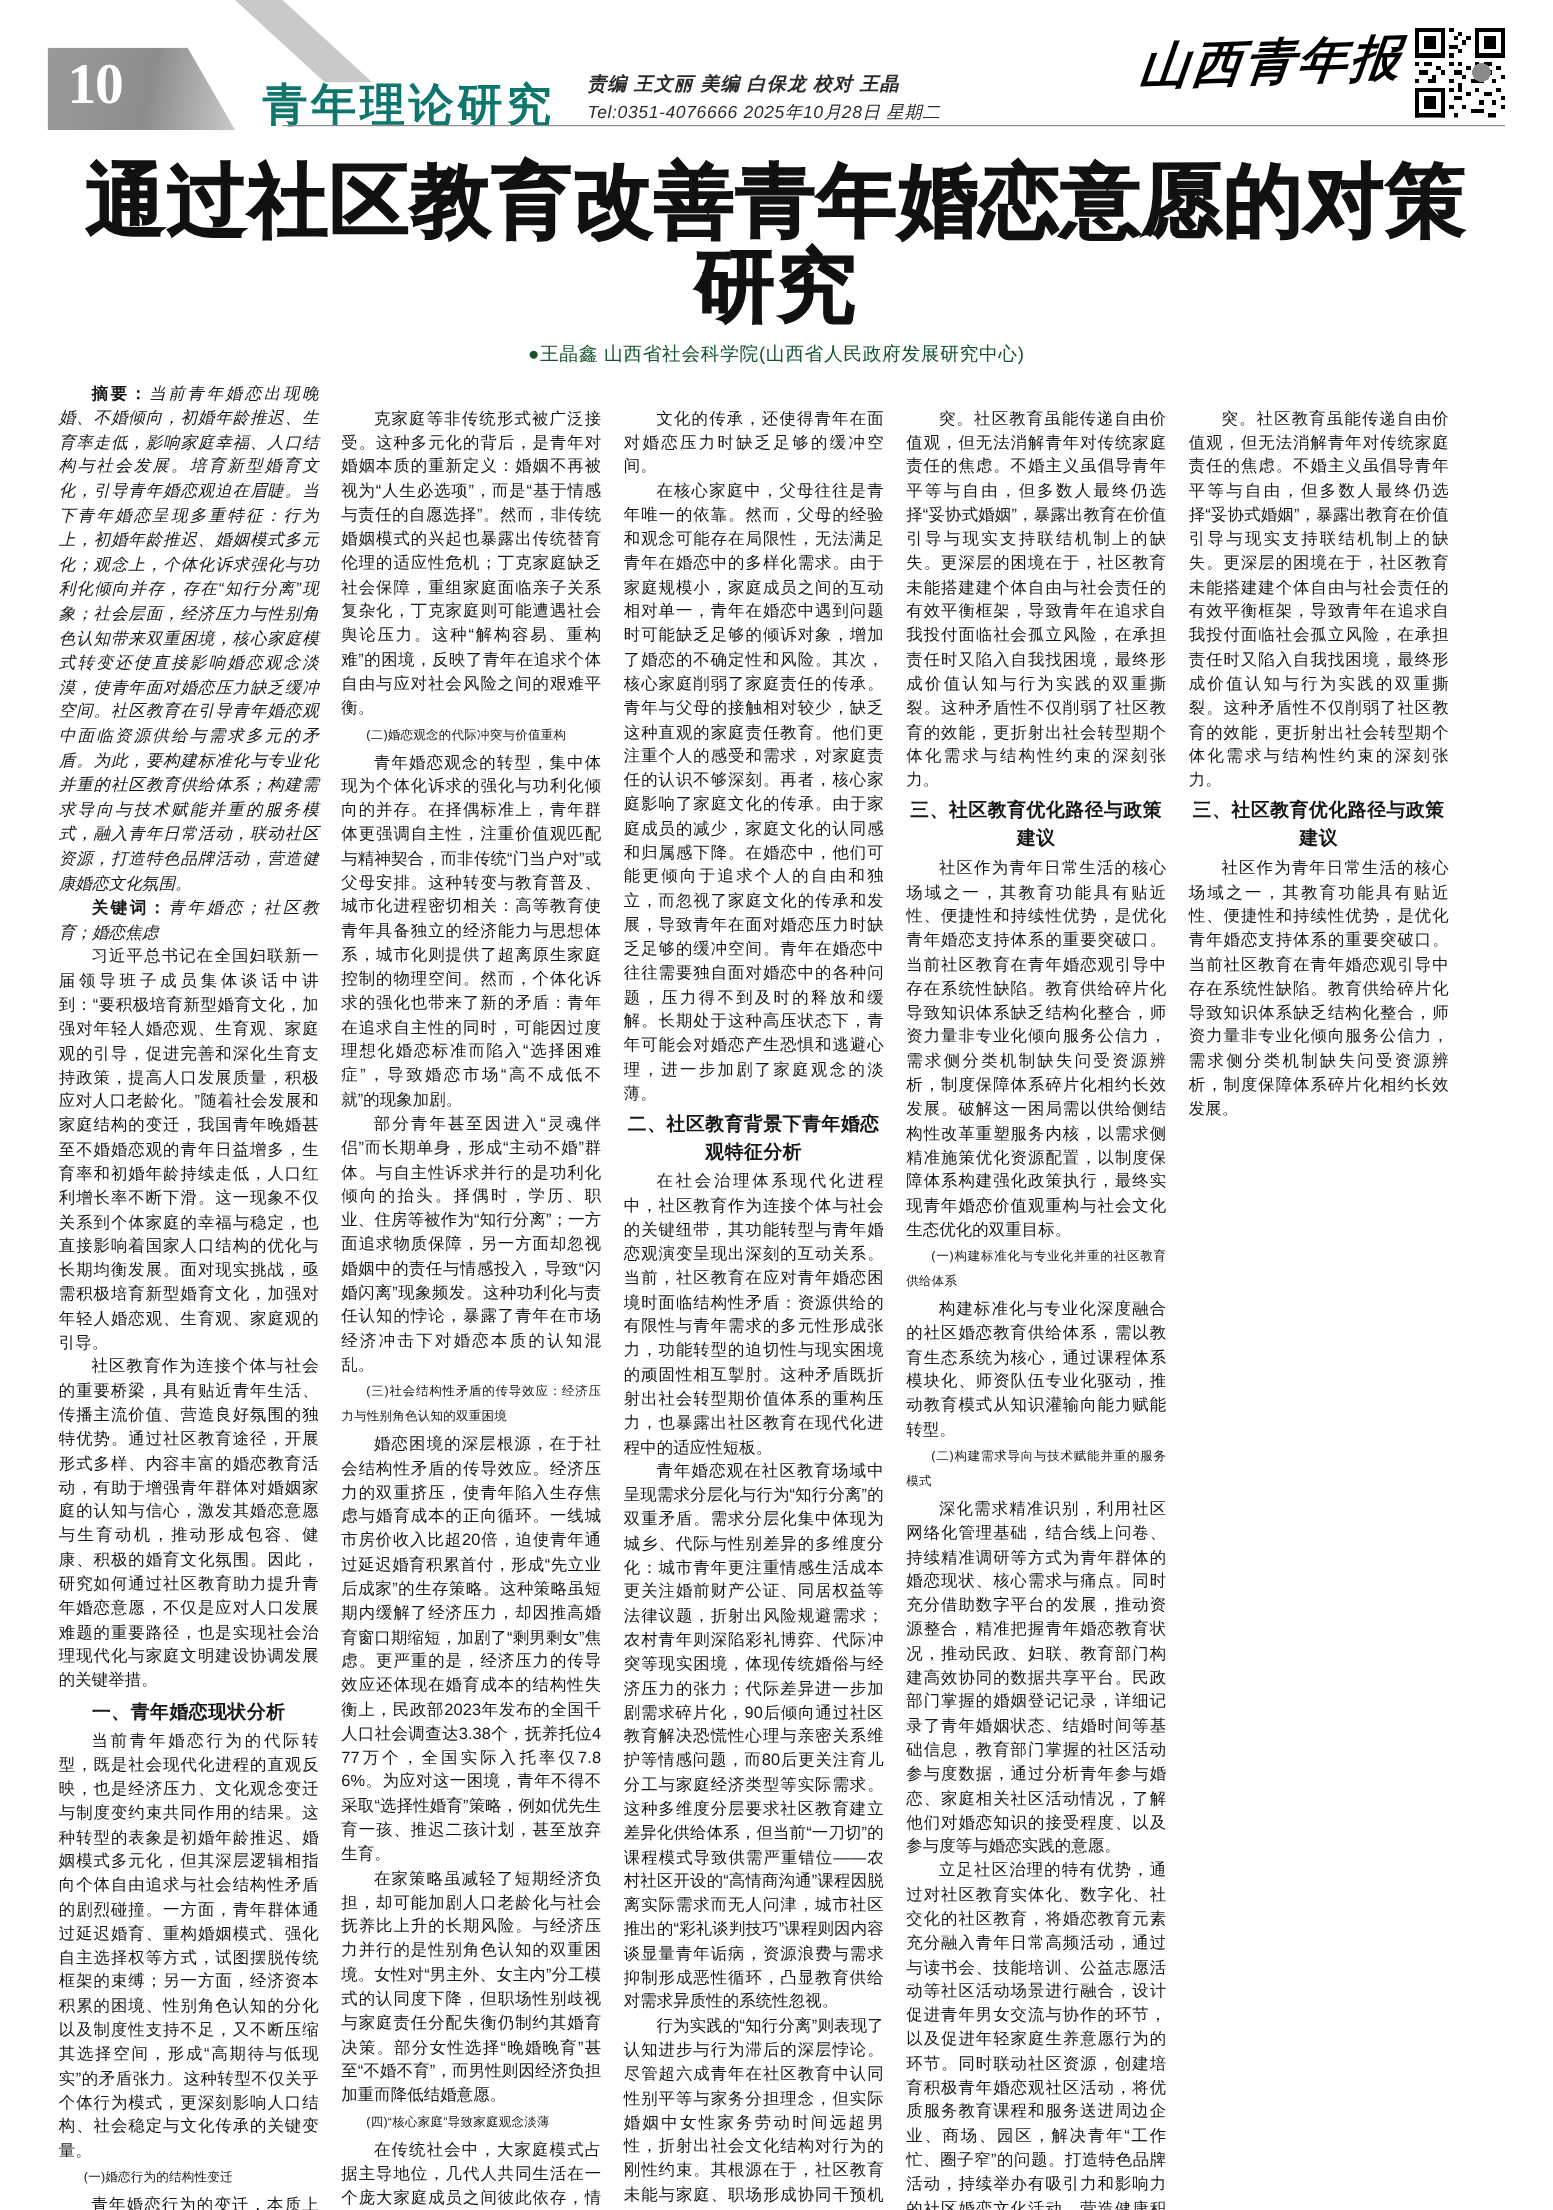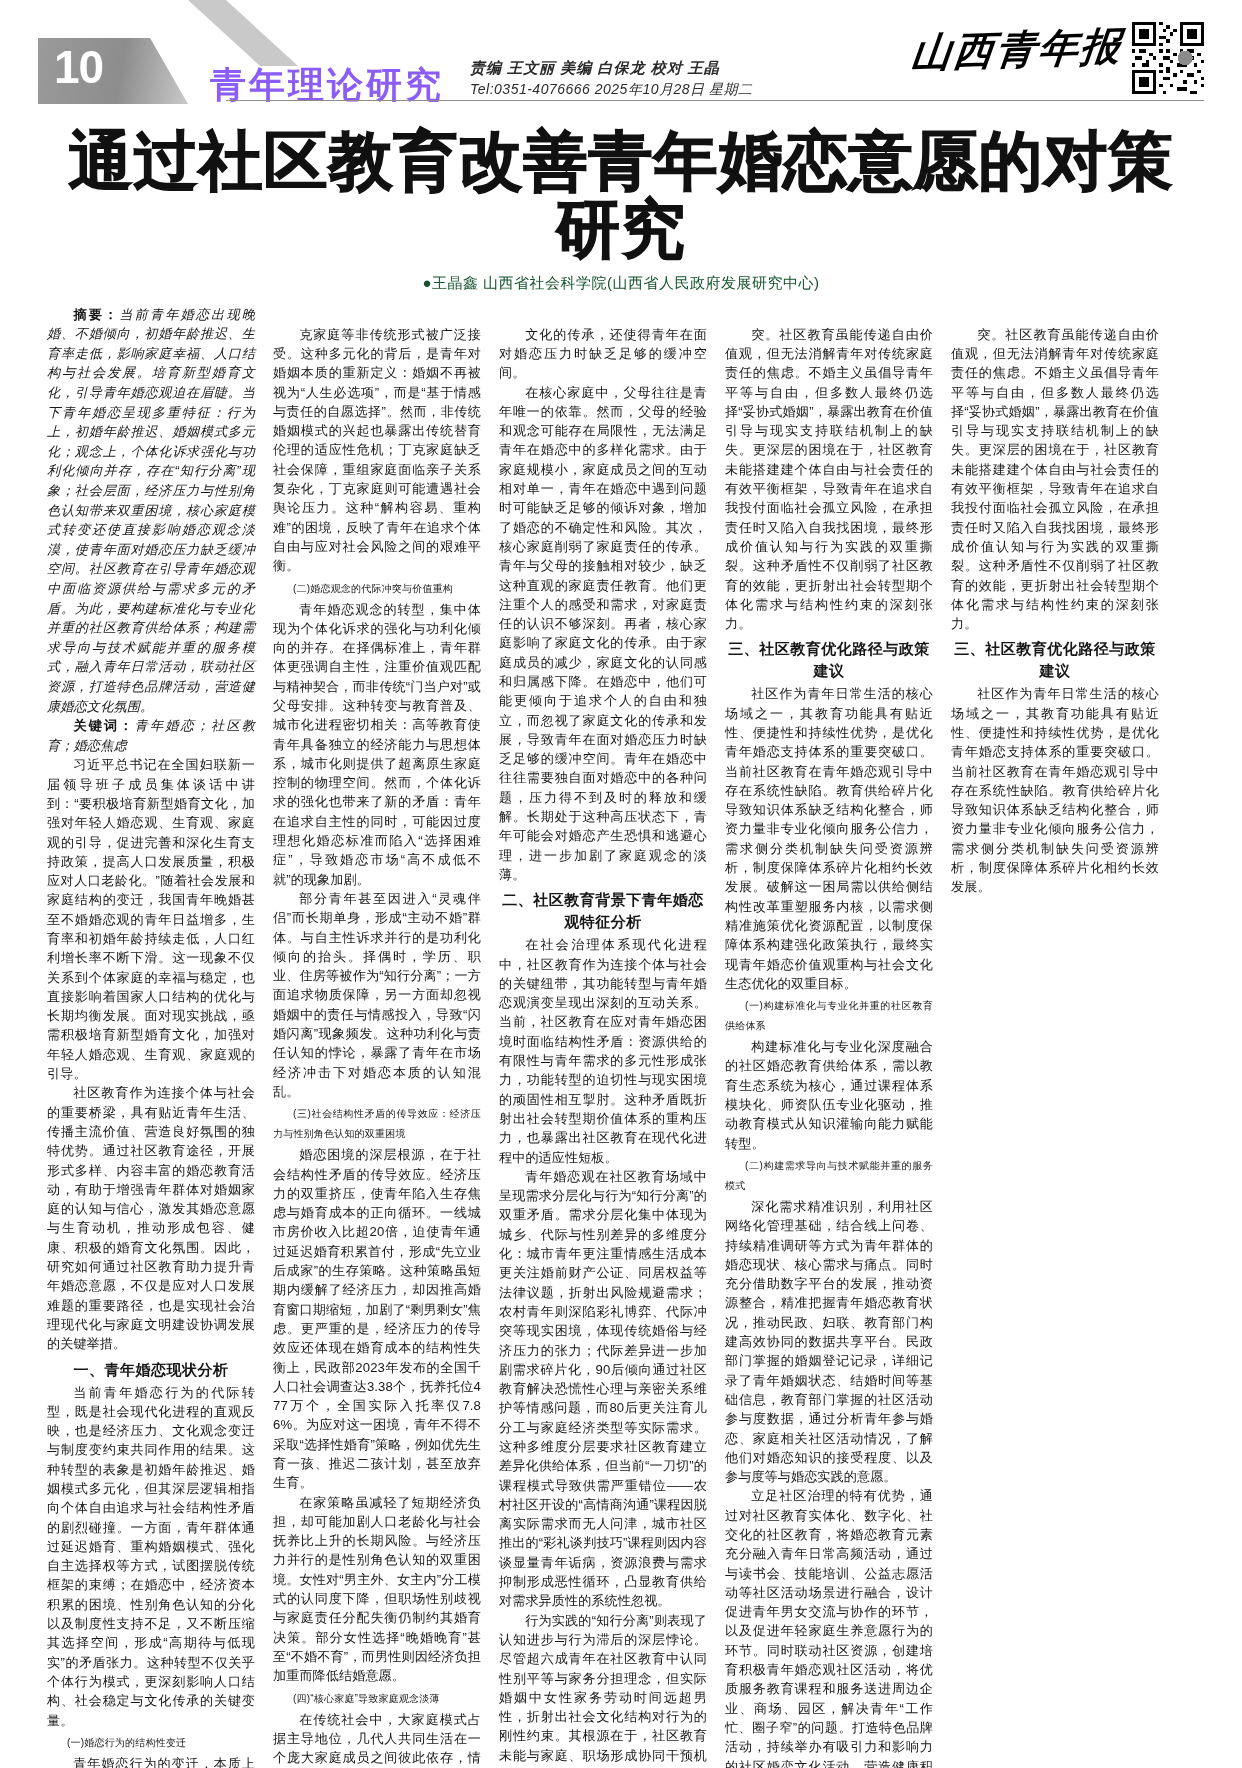--- a/index.html
+++ b/index.html
@@ -17,32 +17,32 @@
   .hdr-left{display:flex;align-items:flex-end;height:84px;padding-top:20px;}
   .pagenum-wrap{position:relative;width:150px;height:66px;}
   .pagenum-shape{
     position:absolute;left:0;top:0;width:150px;height:66px;
     background:linear-gradient(100deg,#9a9a9a 0%,#8d8d8d 55%,#c9c9c9 100%);
     clip-path:polygon(0 0,112px 0,150px 66px,0 66px);
   }
   .pagenum{
     position:absolute;left:16px;top:2px;
     font-size:46px;font-weight:bold;color:#fff;letter-spacing:-1px;
-    font-family:Liberation Sans, sans-serif;
+    font-family:Liberation Serif, serif;
   }
   .hdr-rule{
     position:absolute;left:188px;right:0;top:100px;height:1px;background:#8c8c8c;
   }
   .hdr-slash{
     position:absolute;left:150px;top:0;width:110px;height:66px;
   }
   .sect-title{
     font-size:36px;font-weight:bold;letter-spacing:3px;
     font-family:"DejaVu Serif","Liberation Serif",serif;
-    margin-left:22px;line-height:1;padding-bottom:2px;color:#8b5cf6;
+    margin-left:22px;line-height:1;padding-bottom:2px;color:#0f766e;
   }
   .hdr-meta{margin-left:26px;padding-bottom:4px;line-height:1.5;color:#2b2b2b;font-style:italic;}
   .hdr-meta .l1{font-size:15px;letter-spacing:1px;font-weight:bold;}
   .hdr-meta .l2{font-size:14px;letter-spacing:0.5px;}
   .hdr-right{margin-left:auto;display:flex;align-items:flex-start;padding-top:22px;}
   .brand{
     font-size:40px;font-weight:bold;font-style:italic;
     font-family:"DejaVu Serif","Liberation Serif",serif;
     letter-spacing:2px;transform:skewX(-8deg) rotate(-2deg);
     padding-right:10px;color:#000;
@@ -196,21 +196,21 @@
   <div class="byline">●王晶鑫  山西省社会科学院(山西省人民政府发展研究中心)</div>
 
   <div class="cols">
     <div class="col">
         <div class="coltxt">
           <p class="abstract"><b>摘要：</b>当前青年婚恋出现晚婚、不婚倾向，初婚年龄推迟、生育率走低，影响家庭幸福、人口结构与社会发展。培育新型婚育文化，引导青年婚恋观迫在眉睫。当下青年婚恋呈现多重特征：行为上，初婚年龄推迟、婚姻模式多元化；观念上，个体化诉求强化与功利化倾向并存，存在“知行分离”现象；社会层面，经济压力与性别角色认知带来双重困境，核心家庭模式转变还使直接影响婚恋观念淡漠，使青年面对婚恋压力缺乏缓冲空间。社区教育在引导青年婚恋观中面临资源供给与需求多元的矛盾。为此，要构建标准化与专业化并重的社区教育供给体系；构建需求导向与技术赋能并重的服务模式，融入青年日常活动，联动社区资源，打造特色品牌活动，营造健康婚恋文化氛围。</p>
           <p class="abstract"><b>关键词：</b>青年婚恋；社区教育；婚恋焦虑</p>
           <p>习近平总书记在全国妇联新一届领导班子成员集体谈话中讲到：“要积极培育新型婚育文化，加强对年轻人婚恋观、生育观、家庭观的引导，促进完善和深化生育支持政策，提高人口发展质量，积极应对人口老龄化。”随着社会发展和家庭结构的变迁，我国青年晚婚甚至不婚婚恋观的青年日益增多，生育率和初婚年龄持续走低，人口红利增长率不断下滑。这一现象不仅关系到个体家庭的幸福与稳定，也直接影响着国家人口结构的优化与长期均衡发展。面对现实挑战，亟需积极培育新型婚育文化，加强对年轻人婚恋观、生育观、家庭观的引导。</p>
           <p>社区教育作为连接个体与社会的重要桥梁，具有贴近青年生活、传播主流价值、营造良好氛围的独特优势。通过社区教育途径，开展形式多样、内容丰富的婚恋教育活动，有助于增强青年群体对婚姻家庭的认知与信心，激发其婚恋意愿与生育动机，推动形成包容、健康、积极的婚育文化氛围。因此，研究如何通过社区教育助力提升青年婚恋意愿，不仅是应对人口发展难题的重要路径，也是实现社会治理现代化与家庭文明建设协调发展的关键举措。</p>
           <h2>一、青年婚恋现状分析</h2>
-          <p>当前青年婚恋行为的代际转型，既是社会现代化进程的直观反映，也是经济压力、文化观念变迁与制度变约束共同作用的结果。这种转型的表象是初婚年龄推迟、婚姻模式多元化，但其深层逻辑相指向个体自由追求与社会结构性矛盾的剧烈碰撞。一方面，青年群体通过延迟婚育、重构婚姻模式、强化自主选择权等方式，试图摆脱传统框架的束缚；在婚恋中，经济资本积累的困境、性别角色认知的分化以及制度性支持不足，又不断压缩其选择空间，形成“高期待与低现实”的矛盾张力。这种转型不仅关乎个体行为模式，更深刻影响人口结构、社会稳定与文化传承的关键变量。</p>
+          <p>当前青年婚恋行为的代际转型，既是社会现代化进程的直观反映，也是经济压力、文化观念变迁与制度变约束共同作用的结果。这种转型的表象是初婚年龄推迟、婚姻模式多元化，但其深层逻辑相指向个体自由追求与社会结构性矛盾的剧烈碰撞。一方面，青年群体通过延迟婚育、重构婚姻模式、强化自主选择权等方式，试图摆脱传统框架的束缚；另一方面，经济资本积累的困境、性别角色认知的分化以及制度性支持不足，又不断压缩其选择空间，形成“高期待与低现实”的矛盾张力。这种转型不仅关乎个体行为模式，更深刻影响人口结构、社会稳定与文化传承的关键变量。</p>
           <h3>(一)婚恋行为的结构性变迁</h3>
           <p>青年婚恋行为的变迁，本质上是经济压力与个体生存策略博弈的产物。初婚年龄的持续推迟，成为这一博弈最直观的注脚。根据《中国婚姻家庭报告2023》数据，男性初婚年龄从1990年的23.59岁推迟至2020年的29.38岁，女性从22.15岁推迟至27.95岁，结婚登记数较2013年下降50%。这一趋势的直接诱因，是住房、教育、就业三座大山的叠加效应；一线城市房价收入比超20倍，青年需通过延迟婚育获取积累首付；教育成本占家庭可支配收入的比重较高，迫使青年优先完成学业与职业积累；而就业市场的“35岁门槛”与“996工作制”，则进一步挤压了婚育的时间窗口。</p>
         </div>
       </div>
     <div class="col">
         <div class="coltxt">
           <p>克家庭等非传统形式被广泛接受。这种多元化的背后，是青年对婚姻本质的重新定义：婚姻不再被视为“人生必选项”，而是“基于情感与责任的自愿选择”。然而，非传统婚姻模式的兴起也暴露出传统替育伦理的适应性危机；丁克家庭缺乏社会保障，重组家庭面临亲子关系复杂化，丁克家庭则可能遭遇社会舆论压力。这种“解构容易、重构难”的困境，反映了青年在追求个体自由与应对社会风险之间的艰难平衡。</p>
           <h3>(二)婚恋观念的代际冲突与价值重构</h3>
           <p>青年婚恋观念的转型，集中体现为个体化诉求的强化与功利化倾向的并存。在择偶标准上，青年群体更强调自主性，注重价值观匹配与精神契合，而非传统“门当户对”或父母安排。这种转变与教育普及、城市化进程密切相关：高等教育使青年具备独立的经济能力与思想体系，城市化则提供了超离原生家庭控制的物理空间。然而，个体化诉求的强化也带来了新的矛盾：青年在追求自主性的同时，可能因过度理想化婚恋标准而陷入“选择困难症”，导致婚恋市场“高不成低不就”的现象加剧。</p>
           <p>部分青年甚至因进入“灵魂伴侣”而长期单身，形成“主动不婚”群体。与自主性诉求并行的是功利化倾向的抬头。择偶时，学历、职业、住房等被作为“知行分离”；一方面追求物质保障，另一方面却忽视婚姻中的责任与情感投入，导致“闪婚闪离”现象频发。这种功利化与责任认知的悖论，暴露了青年在市场经济冲击下对婚恋本质的认知混乱。</p>

